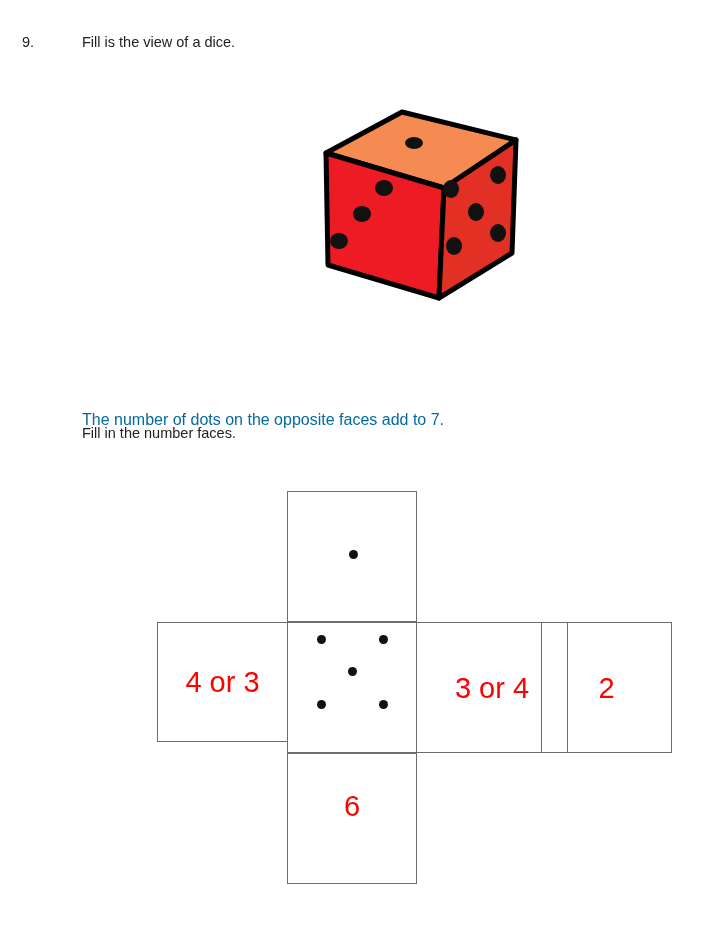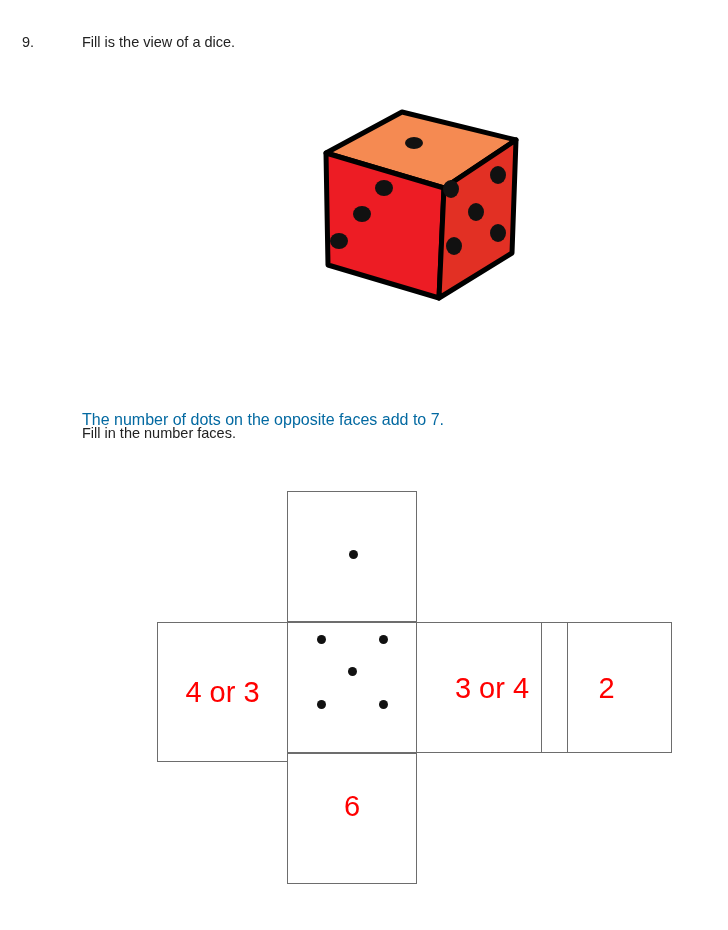--- a/index.html
+++ b/index.html
@@ -68,21 +68,21 @@
     height: 393px;
   }
   .cell {
     position: absolute;
     border: 1.6px solid #6d6d6d;
     box-sizing: border-box;
     background: transparent;
   }
   
   .cell-top    { left: 130px; top: 0px;   width: 130px; height: 131px; }
-  .cell-left   { left: 0px;   top: 131px; width: 131px; height: 140px; }
+  .cell-left   { left: 0px;   top: 131px; width: 131px; height: 120px; }
   .cell-center { left: 130px; top: 131px; width: 130px; height: 131px; }
   .cell-right  { left: 259px; top: 131px; width: 152px; height: 131px; }
   .cell-far    { left: 384px; top: 131px; width: 131px; height: 131px; }
   .cell-bottom { left: 130px; top: 262px; width: 130px; height: 131px; }
 
   .ans {
     position: absolute;
     width: 100%;
     text-align: center;
     top: 50%;

